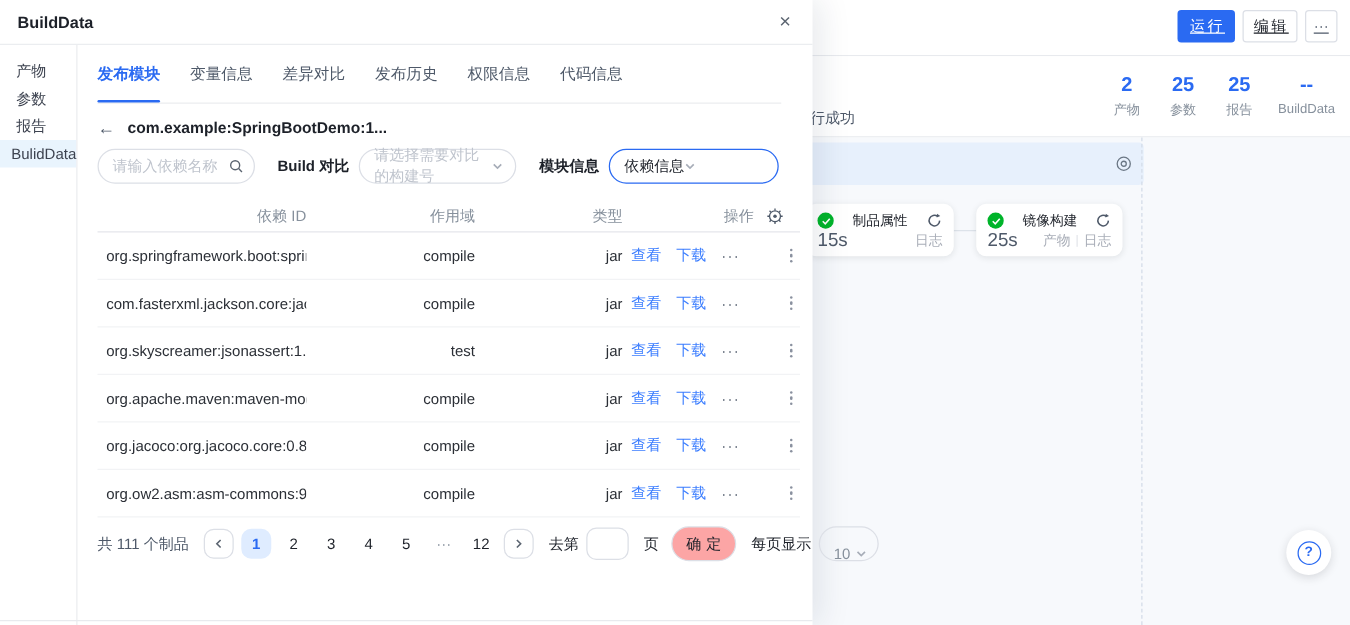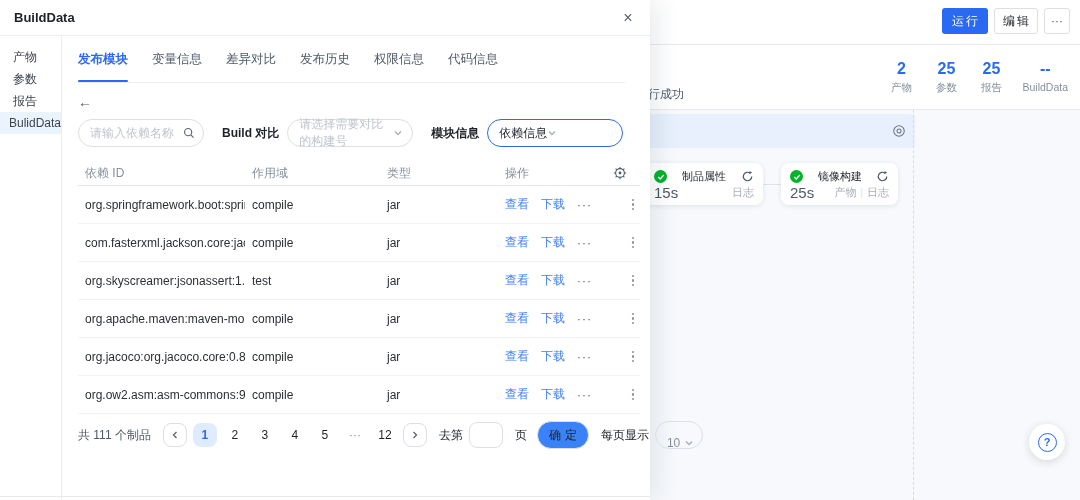--- a/index.html
+++ b/index.html
@@ -9,21 +9,21 @@
     --canvas:#f7f9fc; --strip:#e7f0fc; --sel:#e9f4fd; --pg-active:#dfecff;
   }
   *{margin:0;padding:0;box-sizing:border-box;}
   html,body{width:1080px;height:500px;overflow:hidden;}
   body{font-family:"Liberation Sans","DejaVu Sans",sans-serif;font-size:12px;color:var(--txt);background:#fff;}
   .stage{position:absolute;inset:0;width:1080px;height:500px;}
 
   
   .topbar{position:absolute;left:0;top:0;right:0;height:45px;background:#fff;border-bottom:1px solid var(--band-bd);}
   .topbar-btns{position:absolute;right:10px;top:8px;display:flex;gap:6px;}
-  .btn{height:26px;display:flex;align-items:center;justify-content:center;border-radius:3px;font-size:12px;cursor:pointer;}
+  .btn{height:26px;display:flex;align-items:center;justify-content:center;border-radius:3px;font-size:12px;cursor:pointer;text-decoration:underline;}
   .btn-run{width:46px;background:var(--primary);color:#fff;letter-spacing:2px;text-indent:2px;}
   .btn-edit{width:44px;background:#fff;border:1px solid var(--bd);color:var(--txt);letter-spacing:2px;text-indent:2px;}
   .btn-more{width:26px;background:#fff;border:1px solid var(--bd);color:var(--txt2);}
 
   .statsband{position:absolute;left:0;top:45px;right:0;height:65px;background:#fff;border-bottom:1px solid var(--band-bd);}
   .stats{position:absolute;right:12px;top:14px;display:flex;gap:17px;}
   .stat{display:flex;flex-direction:column;align-items:center;min-width:28px;}
   .stat-num{font-size:16px;font-weight:700;color:var(--primary);line-height:20px;}
   .stat-label{font-size:10.5px;color:var(--txt3);margin-top:2px;}
   .status-text{position:absolute;left:636px;top:86px;font-size:12px;color:var(--txt2);white-space:nowrap;}
@@ -76,21 +76,21 @@
   .f-input,.f-select{height:28px;border:1px solid var(--bd);border-radius:15px;display:flex;align-items:center;background:#fff;font-size:12px;}
   .f-search{width:126px;padding:0 8px 0 11px;}
   .f-search input{border:none;outline:none;flex:1;min-width:0;font-size:12px;font-family:inherit;color:var(--txt);background:transparent;}
   .f-search input::placeholder{color:var(--ph);}
   .f-label{font-size:12px;font-weight:700;color:var(--txt);margin-left:18px;margin-right:8px;white-space:nowrap;}
   .f-sel1{width:126px;padding:0 9px 0 11px;color:var(--ph);}
   .f-sel2{width:136px;padding:0 9px 0 11px;color:var(--txt);border-color:var(--primary);}
   .chev{flex:none;width:10px;height:10px;}
 
   .table{position:absolute;left:78px;top:161px;width:562px;}
-  .tgrid{display:grid;grid-template-columns:167px 135px 118px 105px 37px;align-items:center;}
+  .tgrid{display:grid;grid-template-columns:167px 135px 118px 105px 37px;align-items:center;text-align:right;}
   .thead{height:25px;color:var(--txt3);border-bottom:1px solid #e5e6eb;font-size:12px;}
   .thead>div{padding-left:7px;white-space:nowrap;}
   .th-last{display:flex;justify-content:flex-end;padding-right:13px;}
   .gear{width:14px;height:14px;cursor:pointer;}
   .trow{height:38px;border-bottom:1px solid var(--row-bd);font-size:12px;color:#2b2f36;}
   .trow>div{padding-left:7px;white-space:nowrap;overflow:hidden;}
   .ops{display:flex;align-items:center;gap:12px;}
   .op-link{color:var(--link);cursor:pointer;}
   .op-more{color:var(--txt2);letter-spacing:1px;cursor:pointer;}
   .cell-kebab{display:flex;justify-content:flex-end;padding-right:4px !important;}
@@ -98,21 +98,21 @@
   .kebab i{width:2.5px;height:2.5px;border-radius:50%;background:#8a919f;display:block;}
 
   .pager{position:absolute;left:78px;top:420px;height:30px;display:flex;align-items:center;gap:6px;font-size:12px;}
   .pg-total{color:var(--txt2);margin-right:6px;white-space:nowrap;}
   .pg-btn{width:24px;height:24px;border:1px solid var(--bd);border-radius:8px;background:#fff;display:flex;align-items:center;justify-content:center;cursor:pointer;}
   .pg-num{width:24px;height:24px;border-radius:8px;display:flex;align-items:center;justify-content:center;color:var(--txt);cursor:pointer;}
   .pg-num.active{background:var(--pg-active);color:var(--primary);font-weight:700;}
   .pg-dots{color:var(--txt3);}
   .pg-goto{margin-left:6px;color:var(--txt);white-space:nowrap;}
   .pg-input{width:34px;height:26px;border:1px solid var(--bd);border-radius:8px;outline:none;font-family:inherit;font-size:12px;text-align:center;}
-  .pg-confirm{width:52px;height:28px;border:1px solid var(--bd);border-radius:15px;background:#3b82f6;display:flex;align-items:center;justify-content:center;
+  .pg-confirm{width:52px;height:28px;border:1px solid var(--bd);border-radius:15px;background:#fca5a5;display:flex;align-items:center;justify-content:center;
               letter-spacing:4px;text-indent:4px;color:var(--txt);cursor:pointer;margin-left:4px;}
   .pg-size-label{margin-left:6px;white-space:nowrap;}
   .pg-size{width:48px;height:28px;border:1px solid var(--bd);border-radius:15px;display:flex;align-items:center;padding:16px 8px 0 11px;color:var(--txt3);cursor:pointer;}
   .pg-size .val{flex:1;}
 </style>
 </head>
 <body>
 
 <div class="stage">
 
@@ -222,20 +222,21 @@
       <div class="tab active">发布模块</div>
       <div class="tab">变量信息</div>
       <div class="tab">差异对比</div>
       <div class="tab">发布历史</div>
       <div class="tab">权限信息</div>
       <div class="tab">代码信息</div>
     </div>
 
     <div class="breadcrumb">
       <span class="back-arrow">←</span>
+      <span class="bc-text">com.example:SpringBootDemo:1...</span>
     </div>
 
     <div class="filters">
       <div class="f-input f-search">
         <input placeholder="请输入依赖名称" style="">
         <svg class="chev" viewBox="0 0 14 14" style="width:12px;height:12px;">
           <circle cx="6" cy="6" r="4.2" fill="none" stroke="#5b6470" stroke-width="1.3"></circle>
           <line x1="9.2" y1="9.2" x2="12.3" y2="12.3" stroke="#5b6470" stroke-width="1.3"></line>
         </svg>
       </div>

